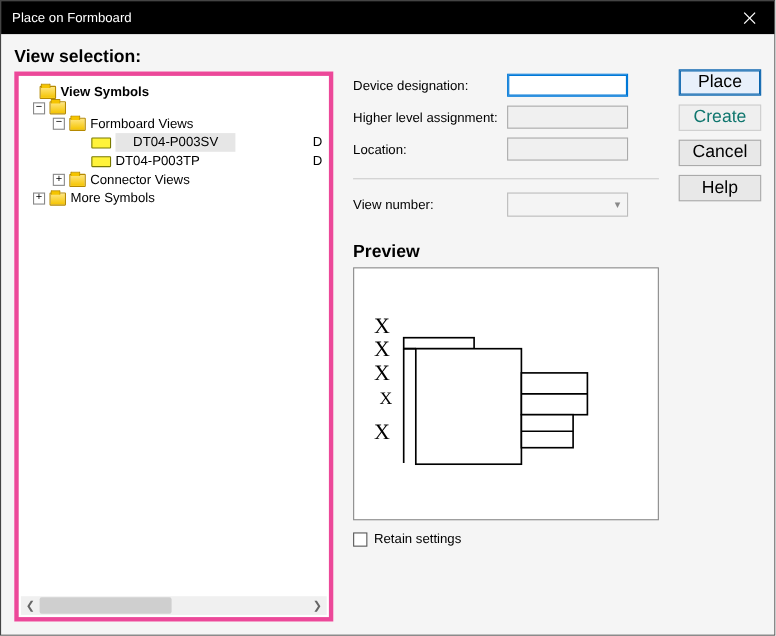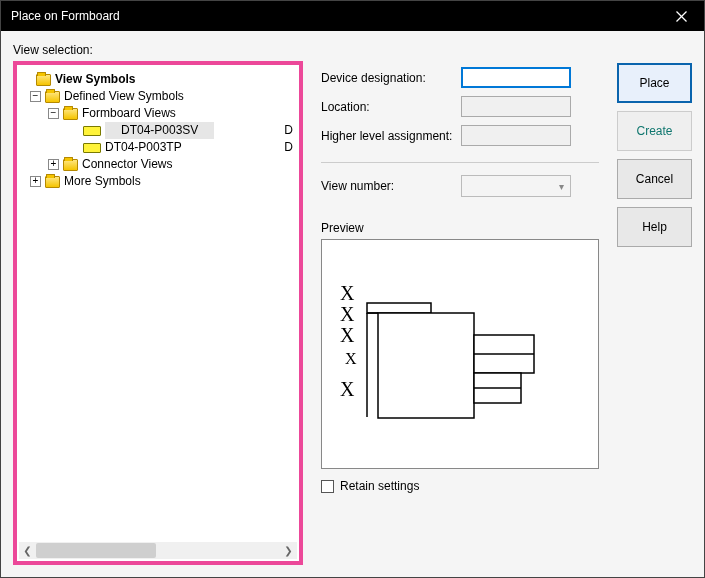--- a/index.html
+++ b/index.html
@@ -38,21 +38,21 @@
   }
   .content {
     flex: 1;
     display: flex;
     padding: 12px;
     gap: 18px;
   }
   .left-col { width: 290px; display: flex; flex-direction: column; }
   .mid-col { flex: 1; display: flex; flex-direction: column; }
   .right-col { width: 75px; display: flex; flex-direction: column; gap: 8px; padding-top: 20px; }
-  .label { font-size: 12px; margin-bottom: 4px; }
+  .label { font-size: 16px; margin-bottom: 4px; font-weight: bold; }
   .tree-box {
     flex: 1;
     background: #fff;
     border: 4px solid #ec4899;
     overflow: hidden;
     position: relative;
   }
   .tree { padding: 6px 2px 6px 4px; font-size: 12px; line-height: 17px; }
   .tree-row { display: flex; align-items: center; white-space: nowrap; }
   .pad { display: inline-block; }
@@ -152,24 +152,24 @@
   .preview-group { margin-top: 24px; }
   .preview-box {
     border: 1px solid #888;
     background: #fff;
     height: 230px;
     width: 100%;
     position: relative;
     overflow: hidden;
   }
   .btn {
-    height: 40px;
+    height: 24px;
     border: 1px solid #aaa;
     background: #e8e8e8;
-    font-size: 12px;
+    font-size: 16px;
     cursor: pointer;
   }
   .btn.primary { background: #e8f0fb; border: 1px solid #0a64ad; outline: 1px solid #0a64ad; outline-offset: -2px; }
   .btn.disabled { color: #0f766e; background: #efefef; border-color: #ccc; cursor: default; }
   .checkbox-row { display: flex; align-items: flex-end; gap: 6px; margin-top: 10px; }
   .cb {
     width: 13px; height: 13px;
     border: 1px solid #555;
     background: #fff;
   }
@@ -204,21 +204,20 @@
           <div class="tree-row">
             <span class="exp-none"></span>
             <span class="folder-icon"></span>
             <span class="bold">View Symbols</span>
           </div>
 
           <div class="tree-row">
             <span class="pad" style="width:9px;"></span>
             <span class="exp">−</span>
             <span class="folder-icon"></span>
-            <span>Defined View Symbols</span>
           </div>
 
           <div class="tree-row">
             <span class="pad" style="width:27px;"></span>
             <span class="exp">−</span>
             <span class="folder-icon"></span>
             <span>Formboard Views</span>
           </div>
 
           <div class="tree-row">
@@ -261,25 +260,25 @@
       </div>
     </div>
 
     <div class="mid-col">
       <div class="form-table">
         <div class="form-row">
           <div class="form-label">Device designation:</div>
           <div><input class="text-input focused" type="text" style=""></div>
         </div>
         <div class="form-row">
+          <div class="form-label">Higher level assignment:</div>
+          <div><input class="text-input readonly" type="text" readonly="" style=""></div>
+        </div>
+        <div class="form-row">
           <div class="form-label">Location:</div>
-          <div><input class="text-input readonly" type="text" readonly="" style=""></div>
-        </div>
-        <div class="form-row">
-          <div class="form-label">Higher level assignment:</div>
           <div><input class="text-input readonly" type="text" readonly="" style=""></div>
         </div>
       </div>
 
       <div class="separator"></div>
 
       <div class="form-table" style="margin-top:0; border-spacing:0;">
         <div class="form-row">
           <div class="form-label">View number:</div>
           <div>

